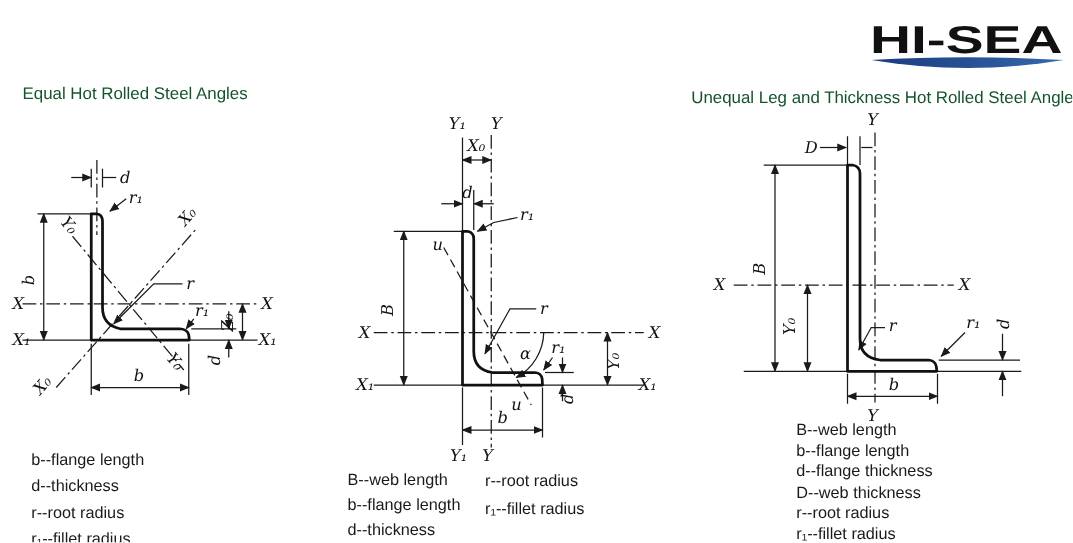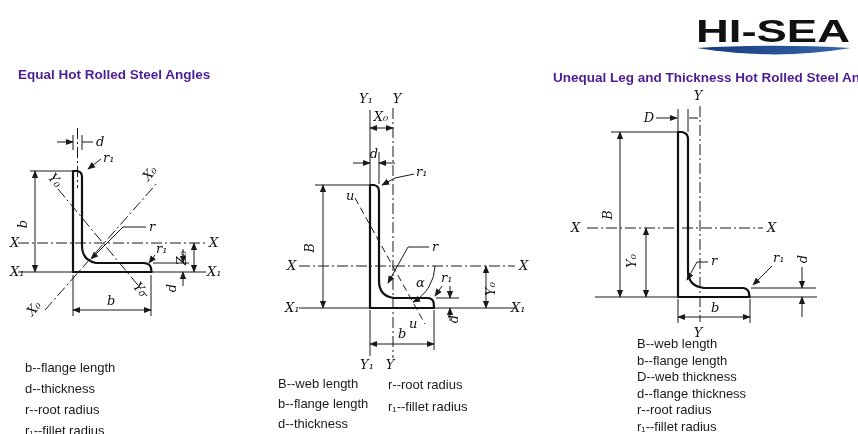--- a/index.html
+++ b/index.html
@@ -1,18 +1,18 @@
 <!DOCTYPE html>
 <html><head>
 <meta charset="utf-8">
 <style>
   html,body{margin:0;padding:0;background:#fff;}
   #canvas{position:relative;width:858px;height:434px;background:#fff;overflow:hidden;
           font-family:"Liberation Sans",sans-serif;color:#111;}
-  .title{position:absolute;font-size:13.5px;white-space:nowrap;color:#4c1d95;font-weight:bold;}
+  .title{position:absolute;font-size:13.5px;white-space:nowrap;color:#14532d;}
   .legend{position:absolute;font-size:13px;color:#1a1a1a;}
   .lg-item{white-space:nowrap;}
   .legend-a .lg-item{line-height:21px;}
   .legend-b .lg-item{line-height:20px;}
   .legend-c .lg-item{line-height:16.5px;}
   svg{position:absolute;overflow:visible;}
   svg text{font:italic 13px "DejaVu Serif","DejaVu Sans",serif;fill:#111;}
   .thin{stroke:#1a1a1a;stroke-width:1;fill:none;}
   .thick{stroke:#111;stroke-width:2.2;fill:none;stroke-linejoin:round;}
   .dd{stroke:#1a1a1a;stroke-width:1;fill:none;stroke-dasharray:11 3 2 3;}
@@ -193,19 +193,19 @@
     <div class="lg-item">d--thickness</div>
   </div>
   <div class="legend legend-b" style="left:388px;top:374px;">
     <div class="lg-item" style="line-height:22px;">r--root radius</div>
     <div class="lg-item" style="line-height:22px;">r₁--fillet radius</div>
   </div>
 
   <div class="legend legend-c" style="left:637px;top:336px;">
     <div class="lg-item">B--web length</div>
     <div class="lg-item">b--flange length</div>
+    <div class="lg-item">d--flange thickness</div>
     <div class="lg-item">D--web thickness</div>
-    <div class="lg-item">d--flange thickness</div>
     <div class="lg-item">r--root radius</div>
     <div class="lg-item">r₁--fillet radius</div>
   </div>
 
 </div>
 
 </body></html>

